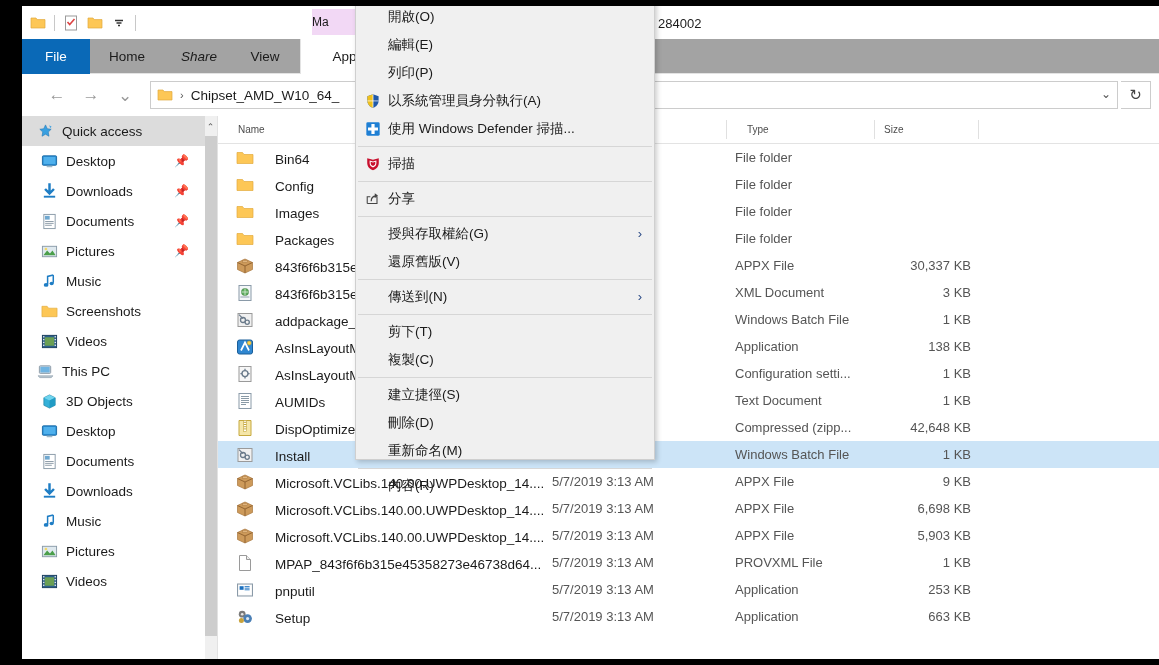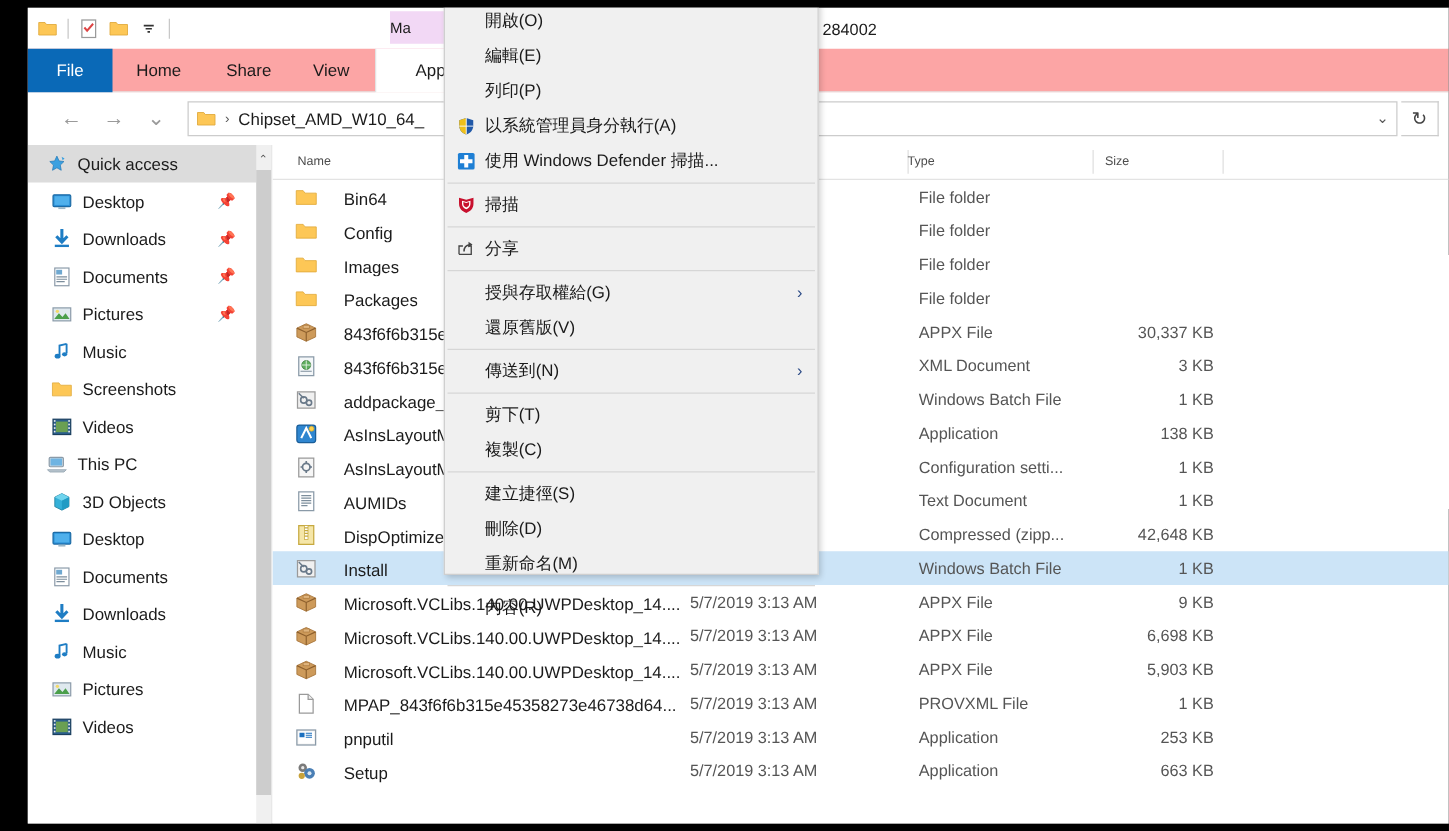--- a/index.html
+++ b/index.html
@@ -60,36 +60,36 @@
     position: absolute;
     left: 636px; top: 10px;
     font-size: 13px; color: #1c1c1c;
     white-space: nowrap;
   }
 
   
   .ribbon-tabs {
     position: absolute; left: 0; top: 33px;
     width: 1137px; height: 35px;
-    background: #fca5a5;
+    background: #a3a3a3;
     border-bottom: 1px solid #e3e3e3;
   }
   .tab {
     position: absolute; top: 0;
     height: 35px; line-height: 35px;
     font-size: 13.5px; color: #1b1b1b;
     text-align: center;
     white-space: nowrap;
   }
   .tab.file {
     left: 0px; width: 68px;
     background: #0a69b7; color: #fff;
   }
   .tab.home   { left: 68px;  width: 74px; }
-  .tab.share  { left: 142px; width: 70px; }
+  .tab.share  { left: 142px; width: 70px; font-style: italic; }
   .tab.view   { left: 212px; width: 62px; }
   .tab.apptools {
     left: 278px; width: 112px;
     background: #ffffff;
     border-left: 1px solid #e3e3e3;
   }
   .apptools-strip {
     position: absolute;
     left: 278px; top: 0px; width: 112px; height: 3px;
     background: #f2d8f5;
@@ -199,21 +199,21 @@
     position: absolute; top: 0; height: 27px; line-height: 27px;
     font-size: 10px; color: #4d4d4d;
     white-space: nowrap;
   }
   .col-head .chsep {
     position: absolute; top: 4px; height: 19px; width: 1px;
     background: #e0e0e0;
   }
   .ch-name { left: 20px; }
   .ch-date { left: 335px; }
-  .ch-type { left: 508px; }
+  .ch-type { left: 529px; }
   .ch-size { left: 666px; }
 
   .rows { position: absolute; left: 0; top: 28px; width: 941px; }
   .row {
     position: relative;
     height: 27px;
     display: flex; align-items: center;
     font-size: 13.5px; color: #1b1b1b;
     white-space: nowrap;
   }

